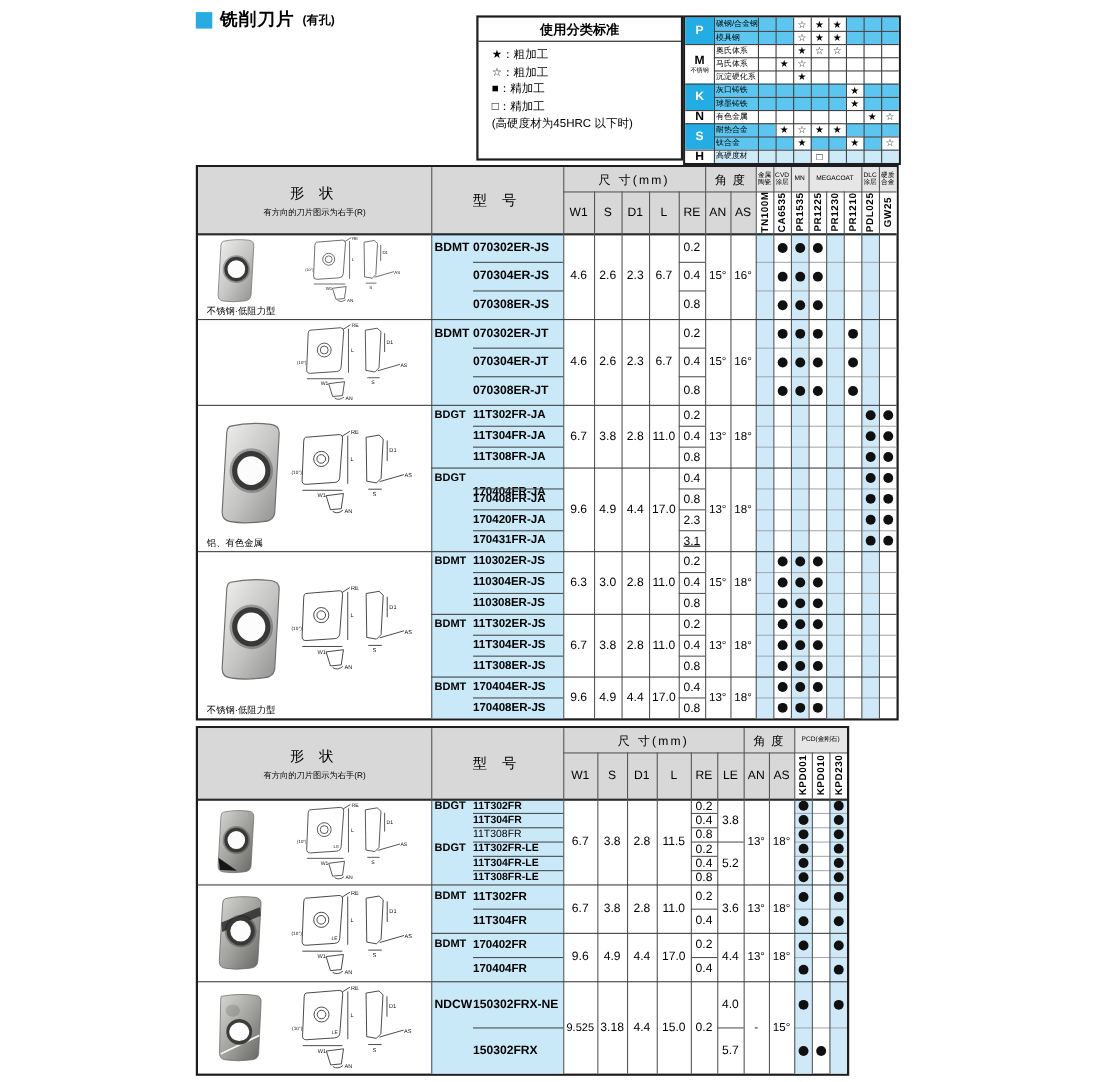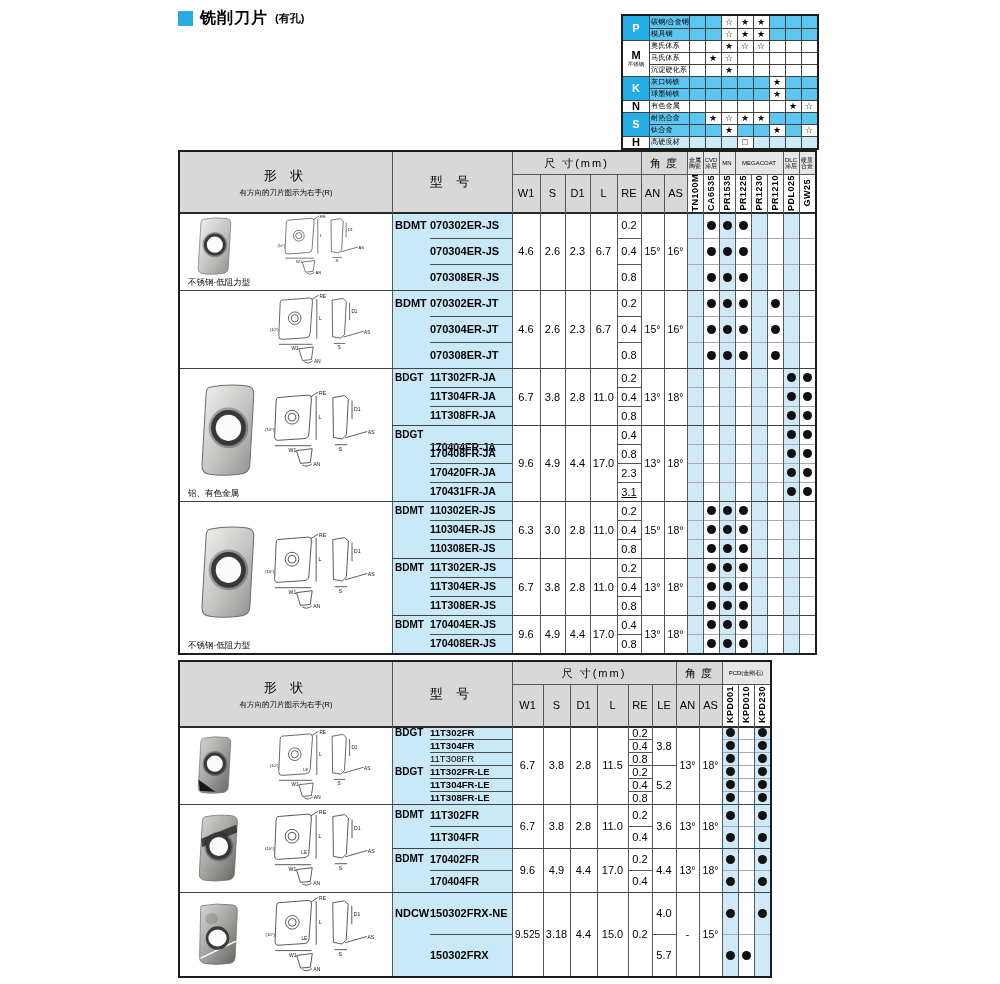--- a/index.html
+++ b/index.html
@@ -19,20 +19,29 @@
 </head>
 <body>
 
 <div id="page">
   <div class="title-row">
     <span class="sq"></span>
     <span class="t-main">铣削刀片</span>
     <span class="t-sub">(有孔)</span>
   </div>
 <div class="abs" style="left: 433px; top: 14px; width: 386px; height: 138px;">
+      <div class="abs" style="left: 0px; top: 0px; width: 188px; height: 132px; border: 2px solid rgb(29, 29, 31); background: rgb(255, 255, 255);">
+        <div class="abs" style="left: 0px; top: 3px; width: 100%; text-align: center; font-weight: 700; font-size: 12px;">使用分类标准</div>
+        <div class="abs" style="left: 0px; top: 21px; width: 184px; height: 1px; background: rgb(29, 29, 31);"></div>
+        <div class="abs" style="left: 12px; top: 27px; font-size: 10.5px; white-space: nowrap;">★：粗加工</div>
+        <div class="abs" style="left: 12px; top: 42.5px; font-size: 10.5px; white-space: nowrap;">☆：粗加工</div>
+        <div class="abs" style="left: 12px; top: 58px; font-size: 10.5px; white-space: nowrap;">■：精加工</div>
+        <div class="abs" style="left: 12px; top: 73.5px; font-size: 10.5px; white-space: nowrap;">□：精加工</div>
+        <div class="abs" style="left: 12px; top: 89px; font-size: 10.5px; white-space: nowrap;">(高硬度材为45HRC 以下时)</div>
+      </div>
       <div class="abs" style="left: 188px; top: 0px; width: 198px; height: 136px; border: 2px solid rgb(29, 29, 31); background: rgb(255, 255, 255);">
         <div class="abs ccol" style="left: 0px; top: 0px; width: 26px; height: 24px; background: rgb(36, 172, 228); color: rgb(255, 255, 255);">
           <div class="st" style="font-size: 11px; font-weight: 700; line-height: 11px; color: inherit;">P</div>
         </div>
         <div class="abs" style="left: 26px; top: 0px; width: 40px; height: 12px; background: rgb(92, 198, 240); font-size: 7.2px; line-height: 12px; padding-left: 2px; white-space: nowrap; overflow: hidden;">碳钢/合金钢</div>
         <div class="abs" style="left: 66px; top: 0px; width: 16px; height: 12px; background: rgb(92, 198, 240); font-size: 9px; line-height: 12px; text-align: center;"></div>
         <div class="abs" style="left: 82px; top: 0px; width: 16px; height: 12px; background: rgb(92, 198, 240); font-size: 9px; line-height: 12px; text-align: center;"></div>
         <div class="abs" style="left: 98px; top: 0px; width: 16px; height: 12px; background: rgb(255, 255, 255); font-size: 9px; line-height: 12px; text-align: center;">☆</div>
         <div class="abs" style="left: 114px; top: 0px; width: 16px; height: 12px; background: rgb(255, 255, 255); font-size: 9px; line-height: 12px; text-align: center;">★</div>
         <div class="abs" style="left: 130px; top: 0px; width: 16px; height: 12px; background: rgb(255, 255, 255); font-size: 9px; line-height: 12px; text-align: center;">★</div>

